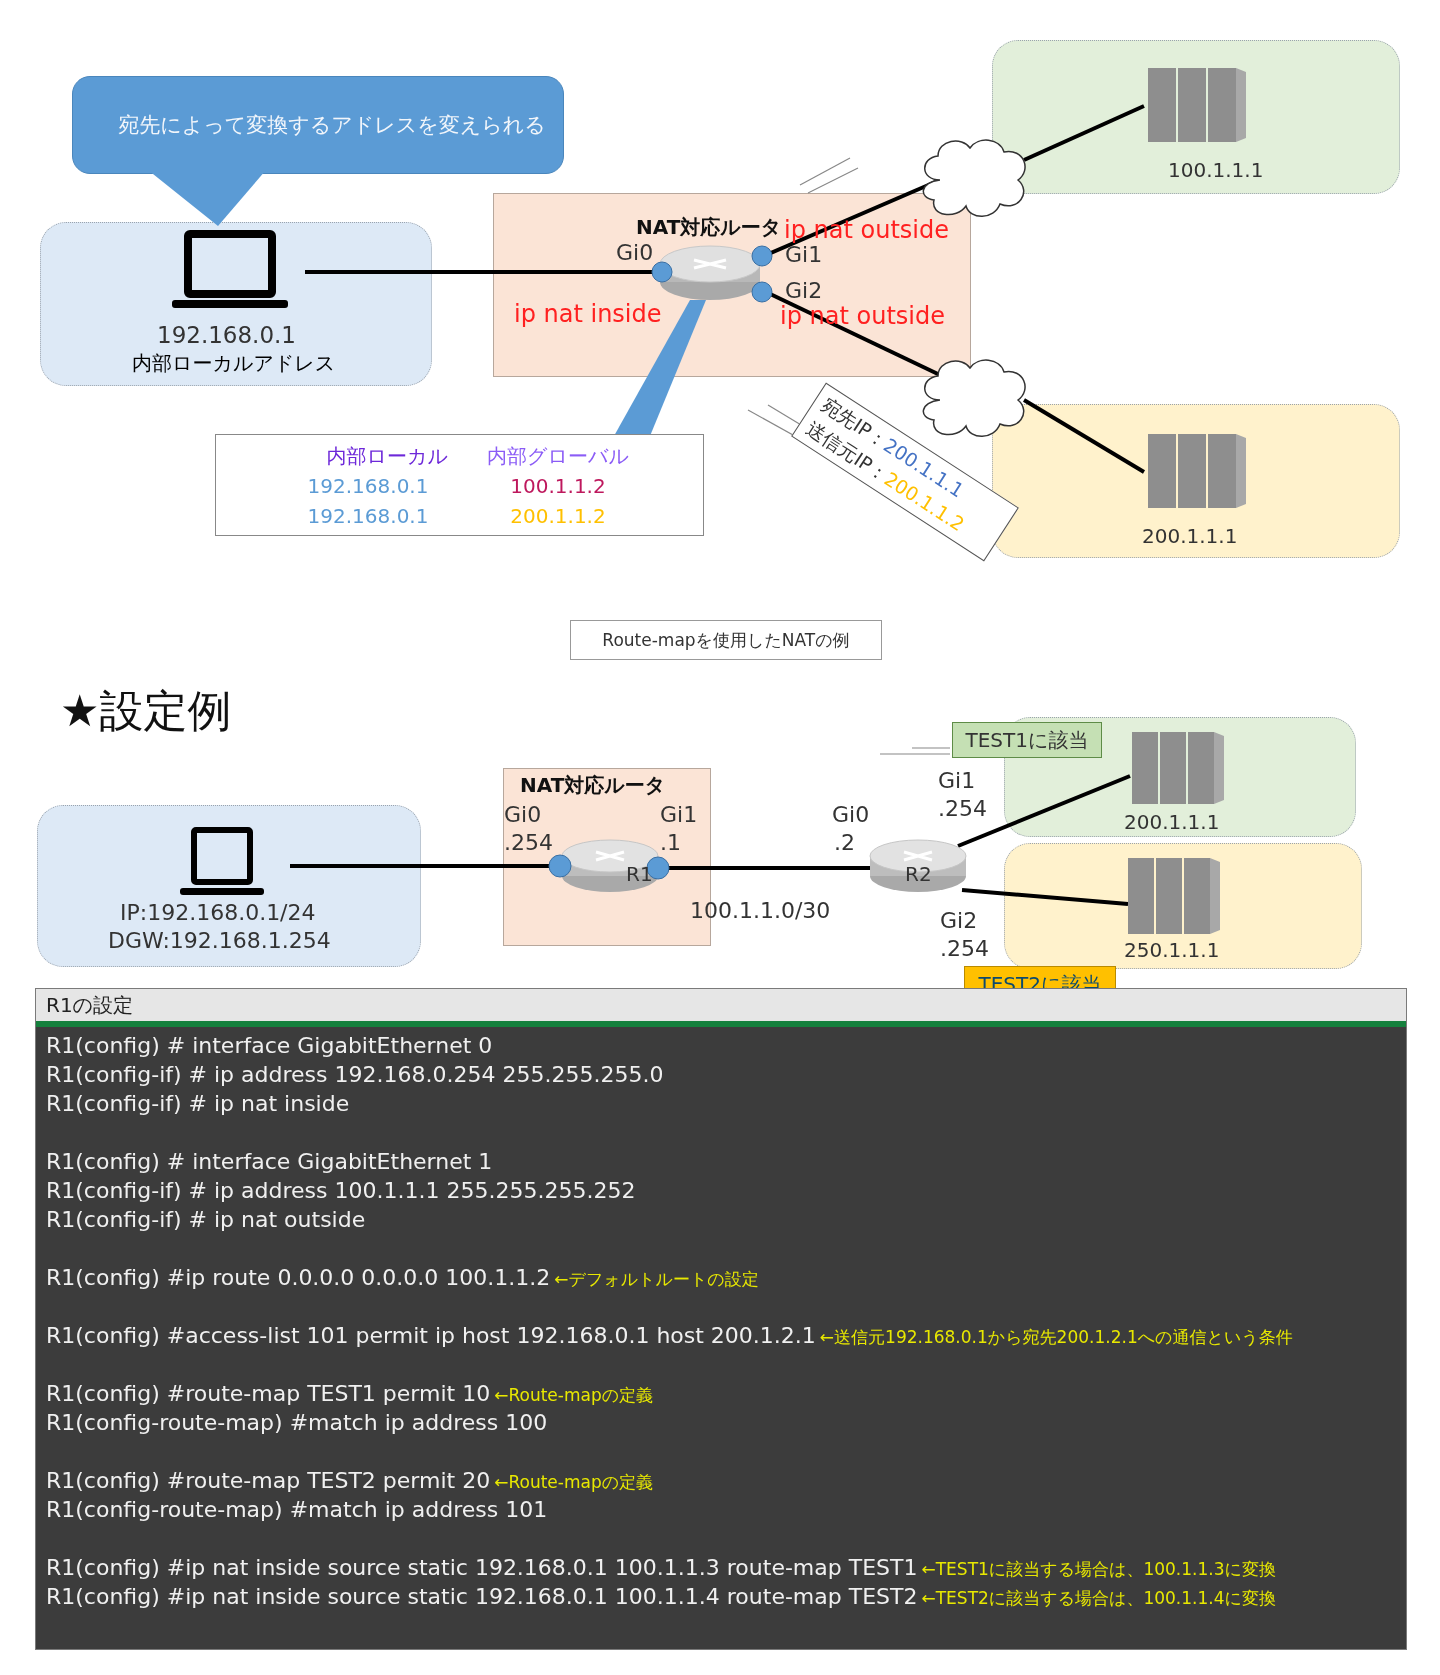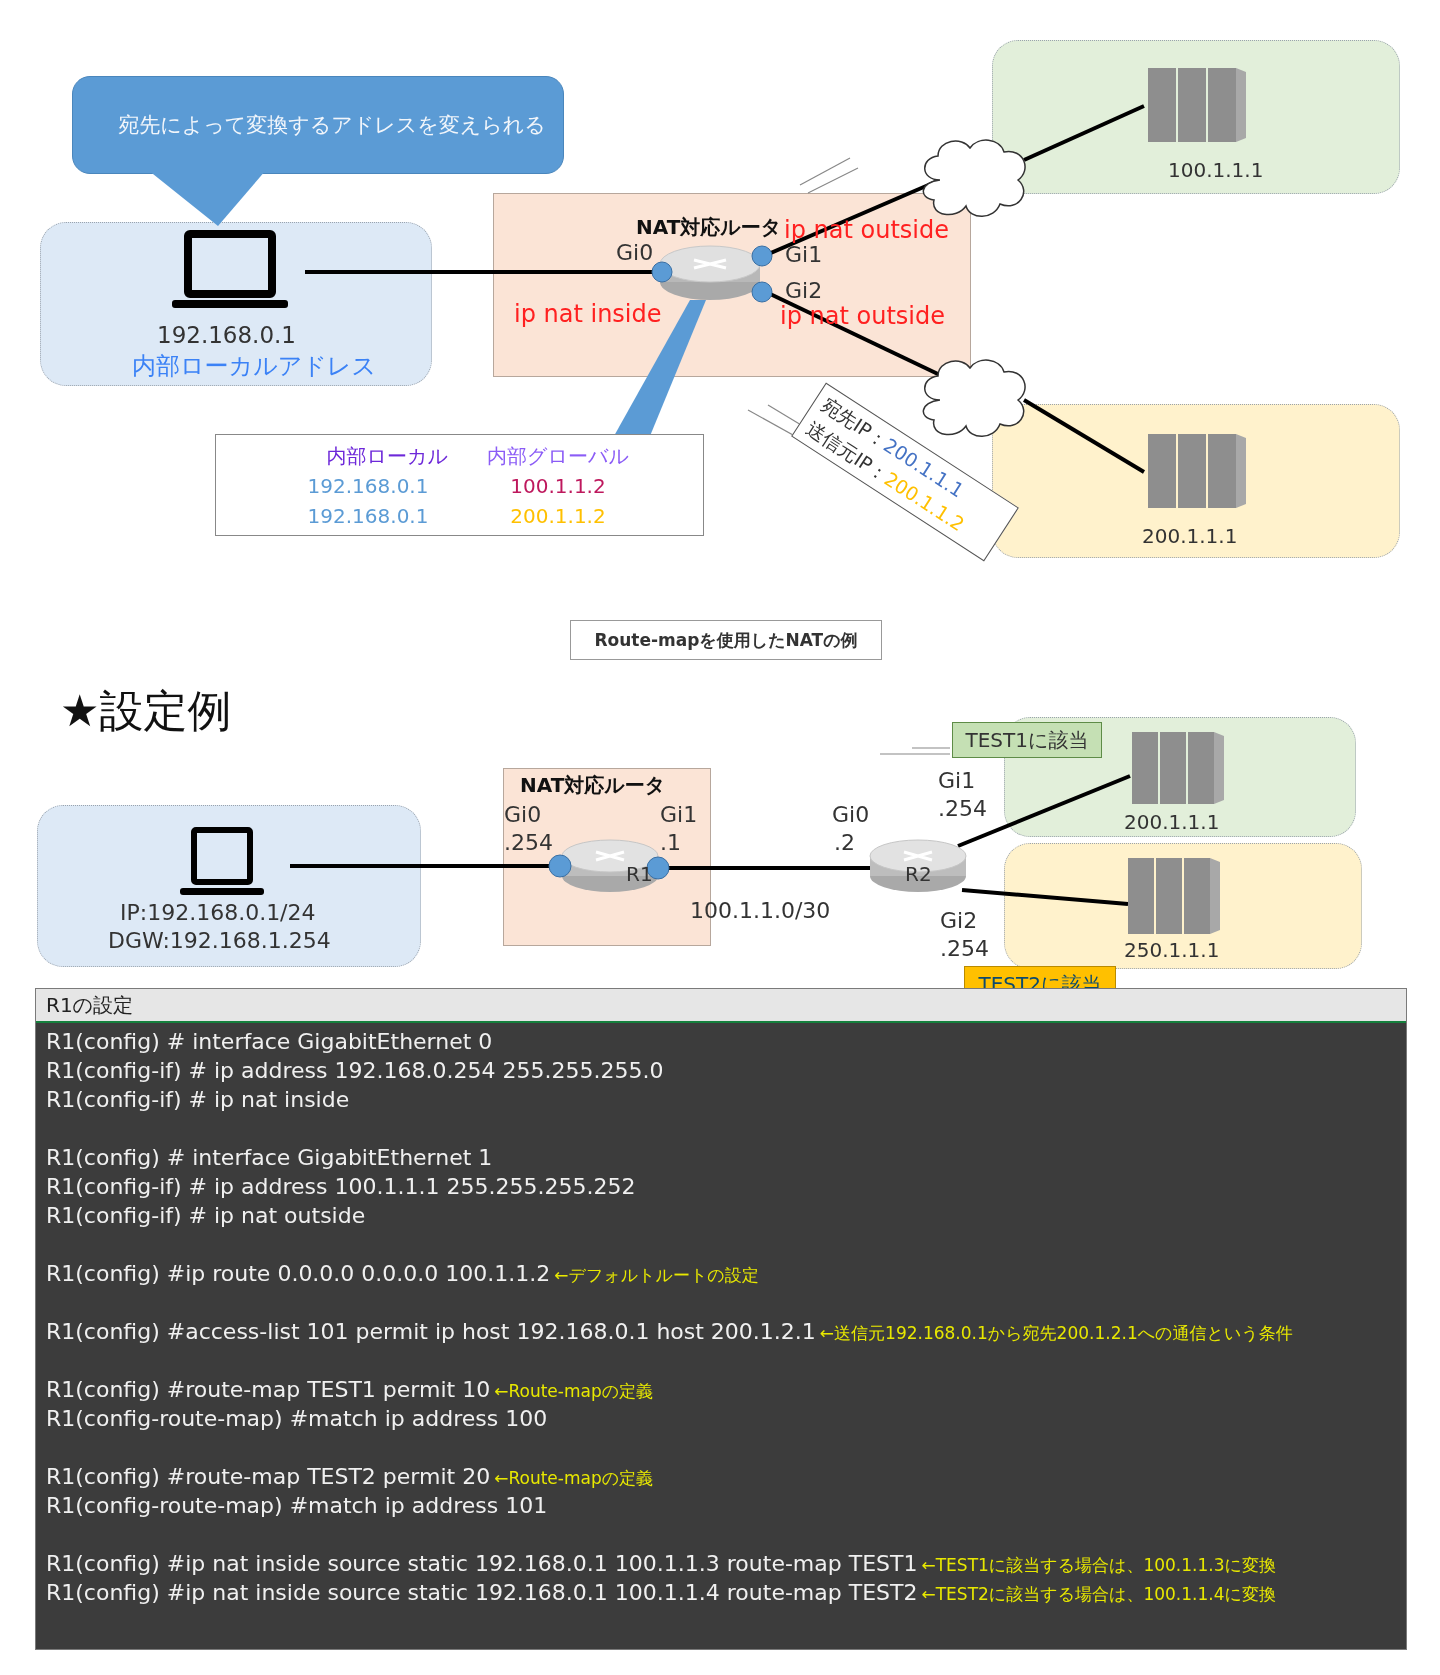--- a/index.html
+++ b/index.html
@@ -21,27 +21,27 @@
                   border-left:70px solid transparent; border-right:48px solid transparent;
                   border-top:56px solid #5b9bd5; }
   .nat-table { position:absolute; left:215px; top:434px; width:487px; height:100px;
                border:1.5px solid #888; background:#fff; }
   .nat-table .col { position:absolute; top:6px; font-size:20px; line-height:30px; text-align:center; }
   .c-blue { color:#5b9bd5; }
   .c-green { color:#be185d; }
   .c-yellow { color:#ffc000; }
   .c-blue-dark { color:#4472c4; }
   .caption { position:absolute; left:570px; top:620px; width:310px; height:38px; border:1.5px solid #999;
-             font-size:17px; display:flex; align-items:center; justify-content:center; color:#333;font-weight:bold; }
+             font-size:17px; display:flex; align-items:center; justify-content:center; color:#333; }
   .section-title { position:absolute; left:60px; top:682px; font-size:44px; color:#111; }
   .tag { position:absolute; font-size:20px; display:flex; align-items:center; justify-content:center; border:1.5px solid; }
   .tag-green { background:#c5e0b4; border-color:#5e8c47; color:#333; }
   .tag-orange { background:#ffc000; border-color:#b98a00; color:#0c4a6e;text-align:center; }
   .config { position:absolute; left:35px; top:988px; width:1370px; height:660px; border:1.5px solid #7a7a7a; background:#3c3c3c; }
-  .config-head { height:32px; background:#e6e6e6; border-bottom:2px solid #15803d; font-size:20px; color:#222; padding-left:10px; line-height:32px; }
+  .config-head { height:32px; background:#e6e6e6; border-bottom:6px solid #15803d; font-size:20px; color:#222; padding-left:10px; line-height:32px; }
   .config-body { padding:4px 10px; }
   .cline { height:29px; line-height:29px; white-space:nowrap; font-size:22px; color:#f0f0f0; }
   .cline .cmt { color:#e8e800; font-size:17px; margin-left:4px; }
 </style>
 </head>
 <body>
 
 <div class="zone zone-blue" style="left:40px;top:222px;width:390px;height:162px;"></div>
 <div class="zone zone-green" style="left:992px;top:40px;width:406px;height:152px;"></div>
 <div class="zone zone-yellow" style="left:992px;top:404px;width:406px;height:152px;"></div>
@@ -98,21 +98,21 @@
   </g>
   <g transform="translate(1148,434)">
     <rect x="0" y="0" width="28" height="74" fill="#8e8e8e"></rect>
       <rect x="30" y="0" width="28" height="74" fill="#8e8e8e"></rect>
       <rect x="60" y="0" width="28" height="74" fill="#8e8e8e"></rect>
     <polygon points="88,0 98,4 98,70 88,74" fill="#a8a8a8"></polygon>
   </g>
 </svg>
 
 <div class="lbl" style="left:157px;top:322px;font-size:23px;">192.168.0.1</div>
-<div class="lbl" style="left:132px;top:350px;font-size:24px;color:#3b82f6;">内部ローカルアドレス</div>
+<div class="lbl" style="left:132px;top:350px;font-size:20px;color:#000000;">内部ローカルアドレス</div>
 
 <div class="lbl bold" style="left:636px;top:214px;font-size:20px;">NAT対応ルータ</div>
 <div class="lbl" style="left:616px;top:240px;">Gi0</div>
 <div class="lbl" style="left:785px;top:242px;">Gi1</div>
 <div class="lbl" style="left:785px;top:278px;">Gi2</div>
 <div class="lbl lbl-red" style="left:514px;top:300px;">ip nat inside</div>
 <div class="lbl lbl-red" style="left:784px;top:216px;">ip nat outside</div>
 <div class="lbl lbl-red" style="left:780px;top:302px;">ip nat outside</div>
 
 <div class="lbl" style="left:1168px;top:158px;font-size:20px;">100.1.1.1</div>

